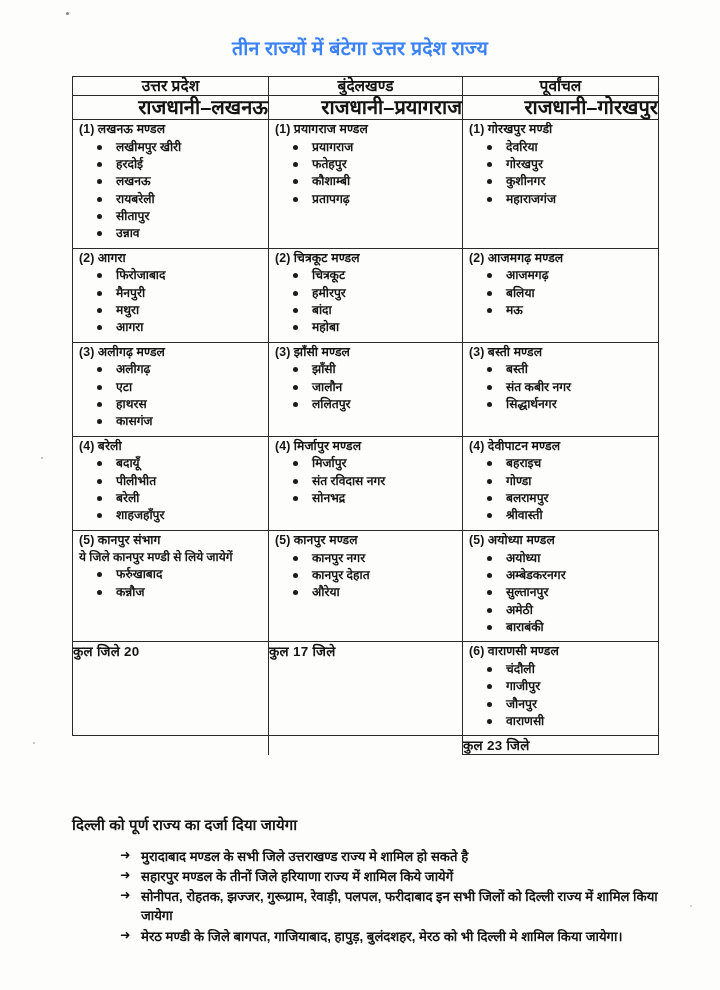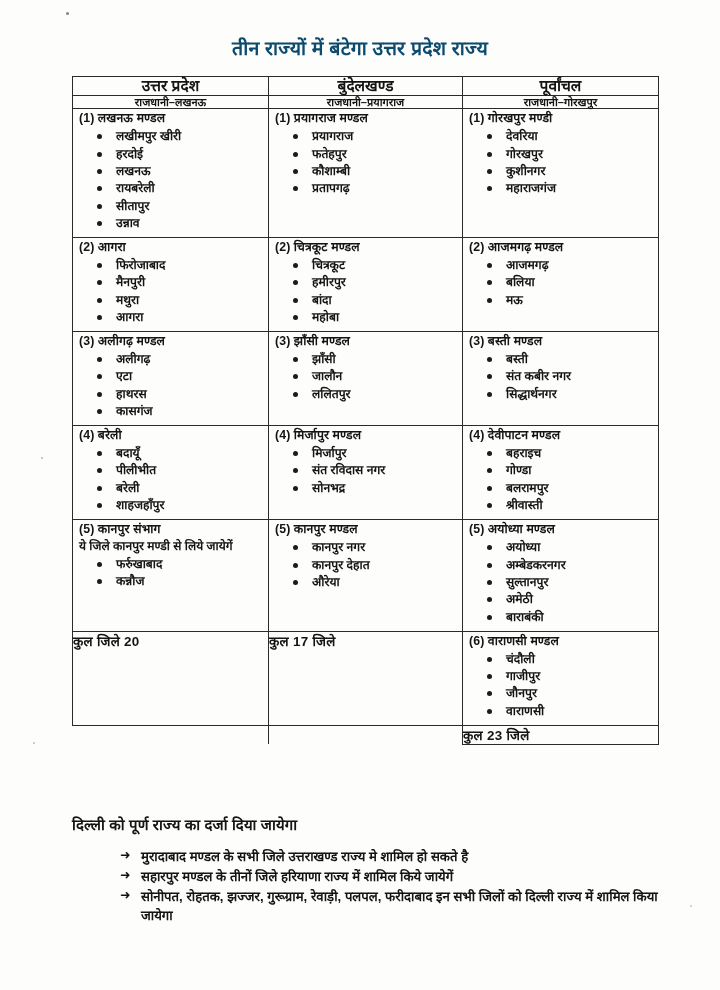--- a/index.html
+++ b/index.html
@@ -31,21 +31,21 @@
   }
   .doc-title {
     position: absolute;
     top: 34px;
     left: 0;
     width: 720px;
     text-align: center;
     font-size: 19.5px;
     font-weight: 700;
     letter-spacing: .2px;
-    color: #0c4a6e;
+    color: #3b82f6;
   }
   table.state-table {
     position: absolute;
     top: 76px;
     left: 72px;
     width: 586px;
     border-collapse: collapse;
     table-layout: fixed;
   }
   table.state-table td {
@@ -58,22 +58,22 @@
   col.c3 { width: 196px; }
 
   .hdr-cell {
     text-align: center;
     font-size: 15.5px;
     font-weight: 700;
     padding: 3px 4px 4px;
     line-height: 1.15;
   }
   .cap-cell {
-    text-align: center;
-    font-size: 11px;
+    text-align: right;
+    font-size: 20px;
     font-weight: 700;
     padding: 2px 4px 3px;
     line-height: 1.15;
   }
   .sec {
     padding: 3px 5px 5px 6px;
     line-height: 1.12;
   }
   .sec-title {
     font-size: 12.3px;
@@ -391,16 +391,17 @@
       </tr>
     </tbody>
   </table>
 
   <div class="footer">
     <div class="footer-head">दिल्ली को पूर्ण राज्य का दर्जा दिया जायेगा</div>
     <ul class="notes">
       <li>मुरादाबाद मण्डल के सभी जिले उत्तराखण्ड राज्य मे शामिल हो सकते है</li>
       <li>सहारपुर मण्डल के तीनों जिले हरियाणा राज्य में शामिल किये जायेगें</li>
       <li>सोनीपत, रोहतक, झज्जर, गुरूग्राम, रेवाड़ी, पलपल, फरीदाबाद इन सभी जिलों को दिल्ली राज्य में शामिल किया जायेगा</li>
+      <li>मेरठ मण्डी के जिले बागपत, गाजियाबाद, हापुड़, बुलंदशहर, मेरठ को भी दिल्ली मे शामिल किया जायेगा।</li>
     </ul>
   </div>
 
 </div>
 
 </body></html>

